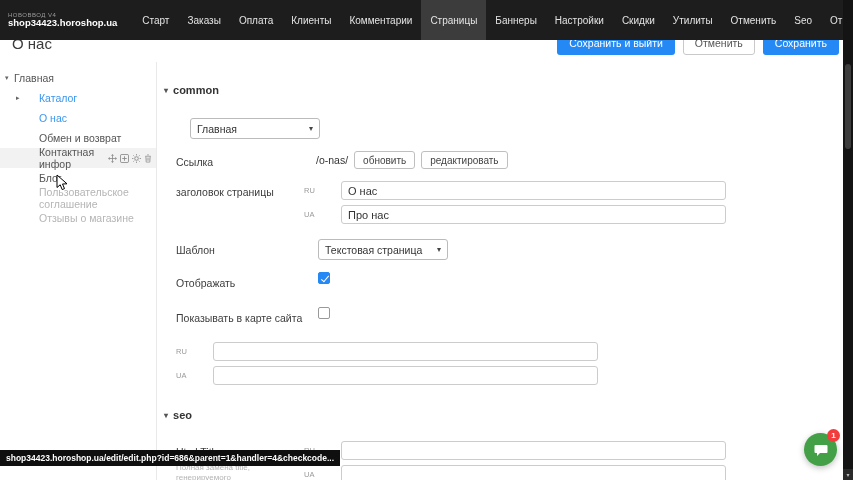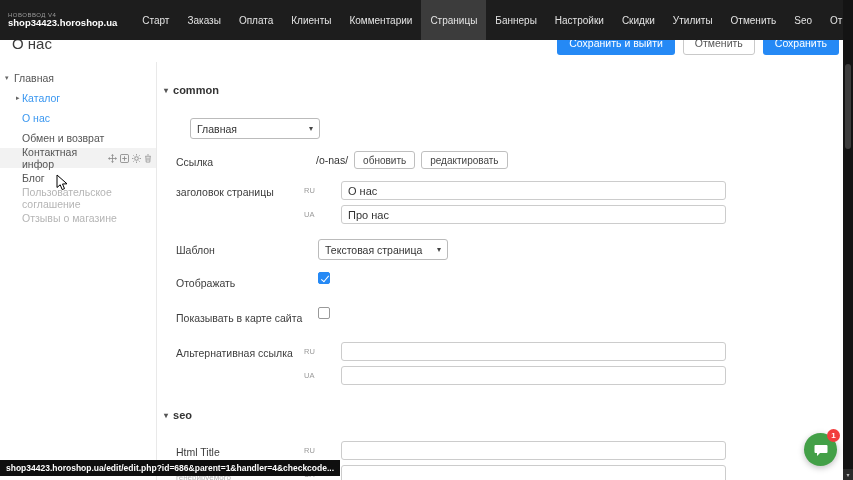--- a/index.html
+++ b/index.html
@@ -27,21 +27,21 @@
   .header-buttons { margin-left:auto; display:flex; gap:8px; margin-right:4px;border-radius:12px; }
   .btn { font-size:10.5px; border-radius:3px; padding:5px 11px; cursor:pointer;
          border:1px solid transparent; font-family:inherit; }
   .btn-primary { background:#2589f5; color:#fff; }
   .btn-plain { background:#fff; color:#555; border-color:#c9c9c9; }
 
   
   .sidebar { position:absolute; top:62px; left:0; width:157px; bottom:0;
              border-right:1px solid #e9e9e9; padding-top:6px; background:#fff; }
   .side-item { font-size:10.5px; color:#555; height:20px; display:flex; align-items:center;
-               position:relative; cursor:pointer; padding-left:22px; padding-right:4px; }
+               position:relative; cursor:pointer; padding-left:39px; padding-right:4px; }
   .side-item .tri { position:absolute; left:5px; font-size:7px; color:#666; }
   .side-item.lvl0 { padding-left:14px; }
   .side-item.lvl1 .tri { left:16px; }
   .side-item.blue { color:#3a97f0; }
   .side-item.muted { color:#b5b5b5; }
   .side-item.hovered { background:#f2f2f2; }
   .side-icons { margin-left:auto; display:flex; align-items:center; gap:3px; }
   .side-icons svg { display:block; }
 
   
@@ -69,21 +69,21 @@
               position:relative; cursor:pointer; background:#fff; }
   .checkbox.on { background:#2589f5; border-color:#2589f5; }
   .checkbox.on::after { content:""; position:absolute; left:3.5px; top:0.5px; width:3px; height:7px;
                         border:solid #fff; border-width:0 1.5px 1.5px 0; transform:rotate(40deg); }
   .row.title-row { margin-bottom:15px; }
   .row.tpl-row { margin-top:8px; }
   .row.cb-row { margin-bottom:17px; }
   .hint { font-size:8px; color:#b3b3b3; margin-top:3px; line-height:1.25; }
 
   
-  .statusbar { position:absolute; left:0; bottom:4px; background:#0f0f0f; color:#fff; font-size:8.5px;
+  .statusbar { position:absolute; left:0; bottom:14px; background:#0f0f0f; color:#fff; font-size:8.5px;
                font-weight:bold; padding:3px 6px; z-index:60; white-space:nowrap; }
   .scroll-strip { position:absolute; top:0; right:0; width:10px; height:480px; background:#141414; z-index:40; }
   .scroll-thumb { position:absolute; top:64px; left:2px; width:6px; height:85px; background:#3d3d3d; border-radius:3px; }
   .scroll-down { position:absolute; bottom:0; left:0; width:10px; height:11px; background:#2a2a2a;
                  color:#bbb; font-size:6px; display:flex; align-items:center; justify-content:center; cursor:pointer; }
   .chat { position:absolute; right:16px; bottom:14px; width:33px; height:33px; background:#43a047;
           border-radius:50%; z-index:55; display:flex; align-items:center; justify-content:center;
           box-shadow:0 2px 6px rgba(0,0,0,.25); cursor:pointer; }
   .chat-badge { position:absolute; top:-4px; right:-3px; background:#f23d3d; color:#fff; font-size:8px;
                 min-width:13px; height:13px; border-radius:7px; display:flex; align-items:center;
@@ -239,21 +239,20 @@
     </div>
 
     <div class="row cb-row">
       <div class="row-label">Показывать в карте сайта</div>
       <div class="row-ctrl">
         <div class="checkbox"></div>
       </div>
     </div>
 
     <div class="row">
-      <div class="row-label">Альтернативная ссылка</div>
       <div class="row-ctrl">
         <div class="lang-line">
           <span class="lang">RU</span>
           <input class="text-input" value="" style="">
         </div>
         <div class="lang-line">
           <span class="lang">UA</span>
           <input class="text-input" value="" style="">
         </div>
       </div>

